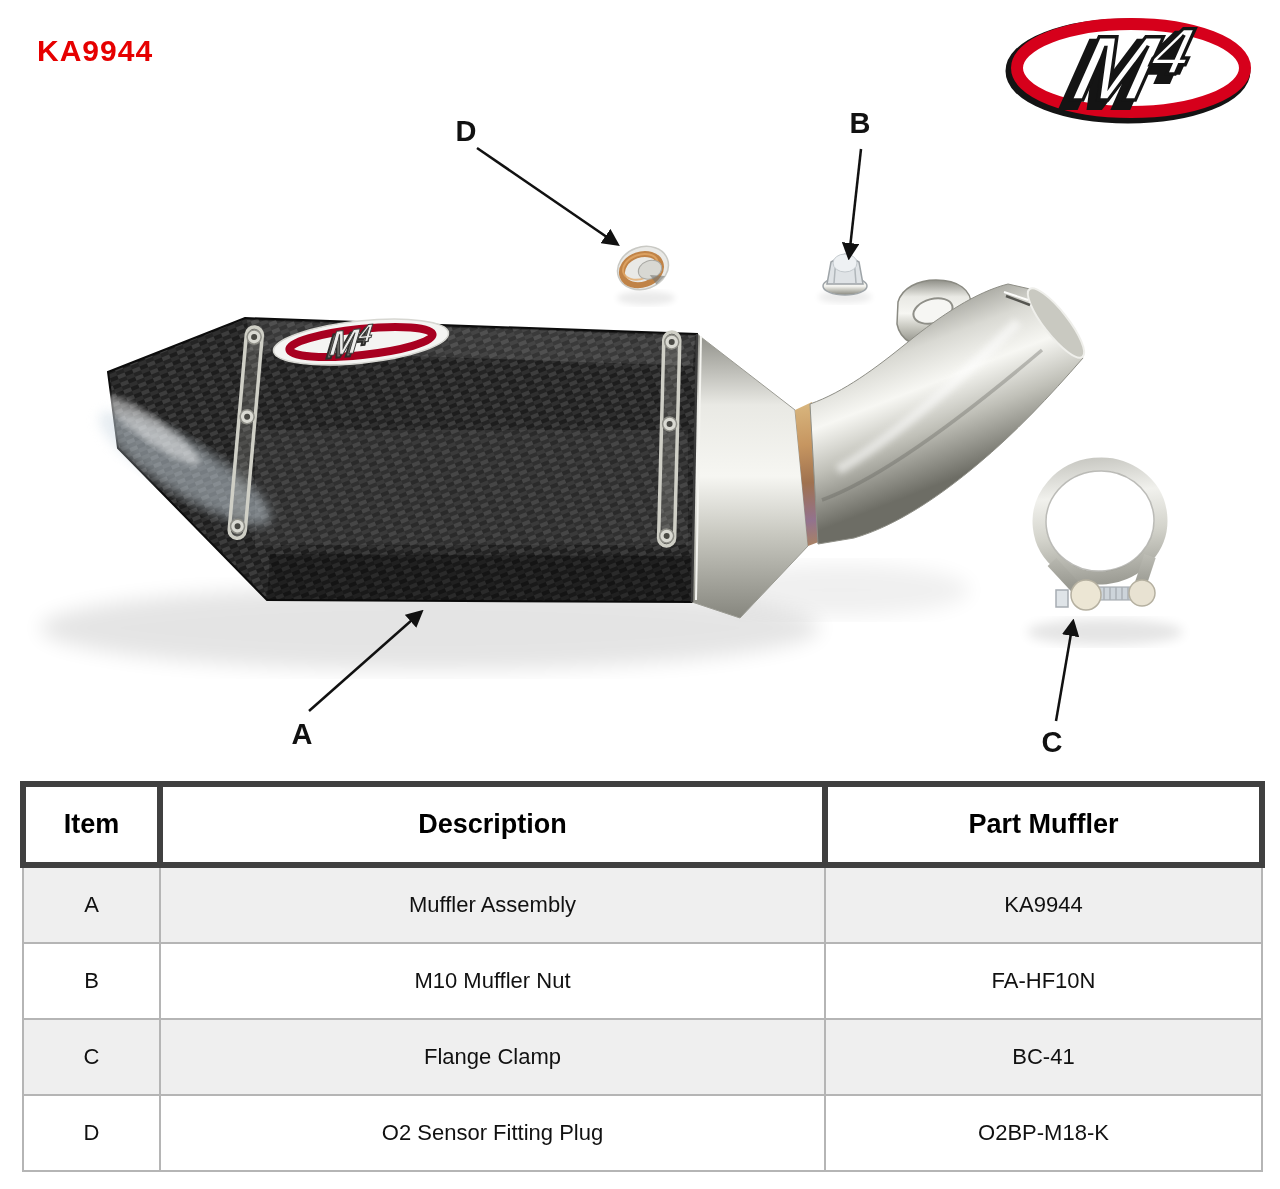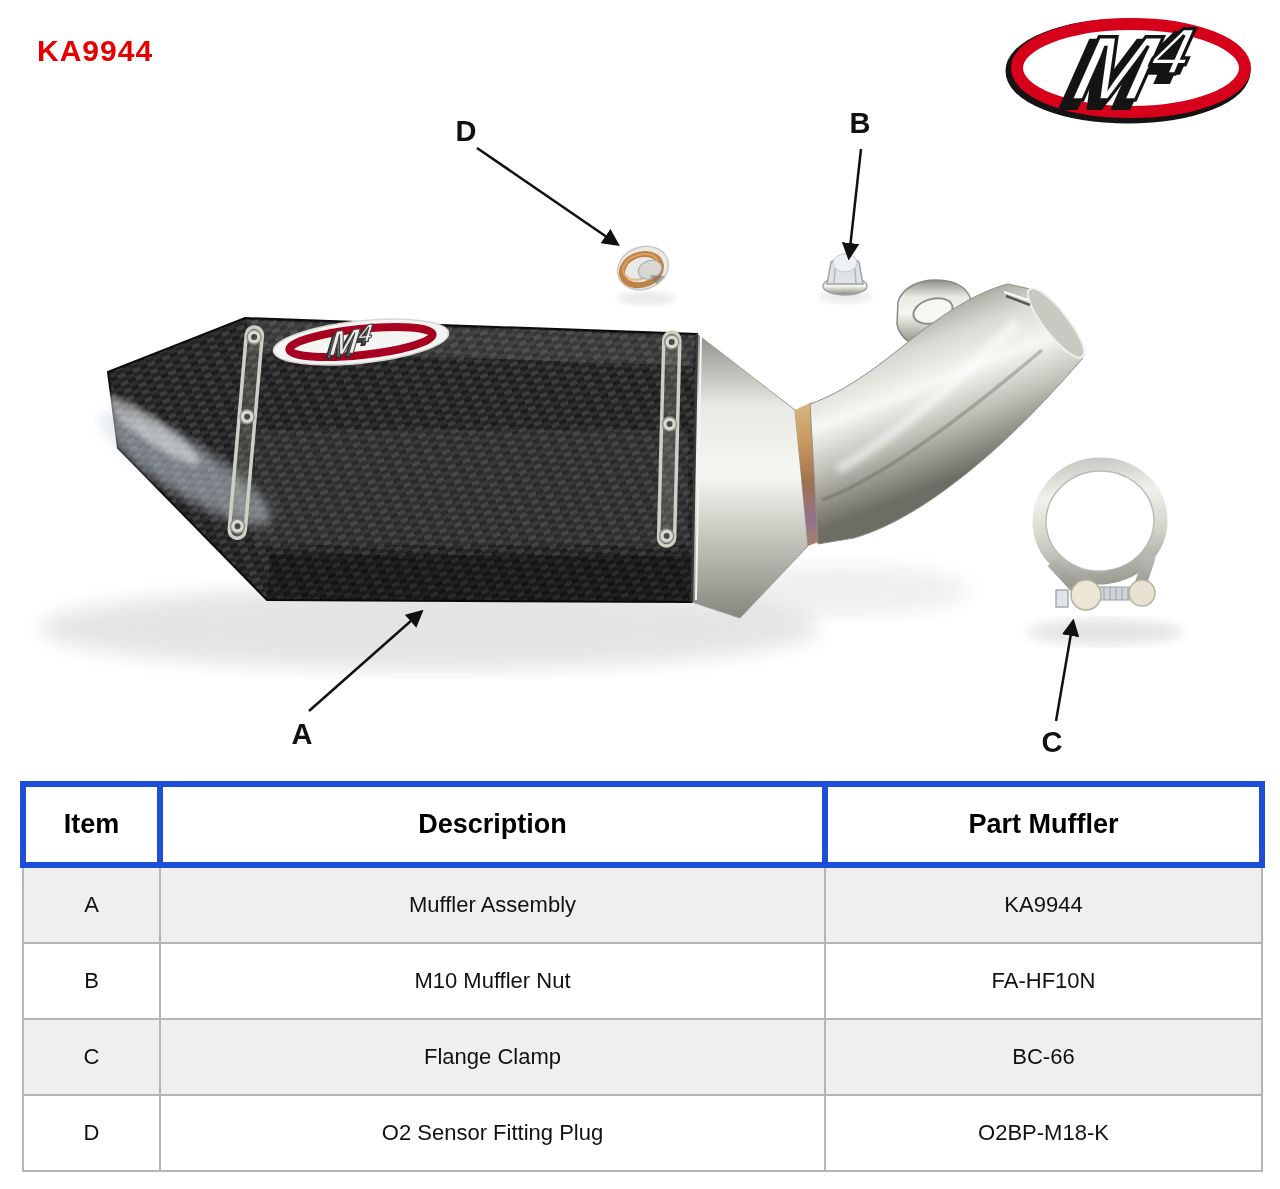--- a/index.html
+++ b/index.html
@@ -11,21 +11,21 @@
     position:absolute;left:37px;top:34px;
     font-size:30px;font-weight:bold;color:#e60000;letter-spacing:1px;
   }
   .brand-logo{position:absolute;left:1000px;top:10px;width:262px;height:114px;}
   .photo{position:absolute;left:0;top:0;width:1280px;height:781px;}
   .parts-table{
     position:absolute;left:20px;top:781px;width:1239px;
     border-collapse:collapse;table-layout:fixed;
   }
   .parts-table th{
-    border:6px solid #1d4ed8;background:#ffffff;
+    border:6px solid #404040;background:#ffffff;
     font-size:27px;font-weight:bold;color:#000;height:73px;text-align:center;
   }
   .parts-table td{
     border:2px solid #b5b5b5;background:#ffffff;
     font-size:22px;font-weight:normal;color:#111;height:72px;text-align:center;
   }
   .parts-table tbody tr:nth-child(odd) td{background:#efefef;}
   svg text{font-family:"Liberation Sans",sans-serif;}
 </style>
 </head>
@@ -226,21 +226,21 @@
       <td>KA9944</td>
     </tr>
     <tr>
       <td>B</td>
       <td>M10 Muffler Nut</td>
       <td>FA-HF10N</td>
     </tr>
     <tr>
       <td>C</td>
       <td>Flange Clamp</td>
-      <td>BC-66</td>
+      <td>BC-41</td>
     </tr>
     <tr>
       <td>D</td>
       <td>O2 Sensor Fitting Plug</td>
       <td>O2BP-M18-K</td>
     </tr>
   </tbody>
 </table>
 
 </body></html>

